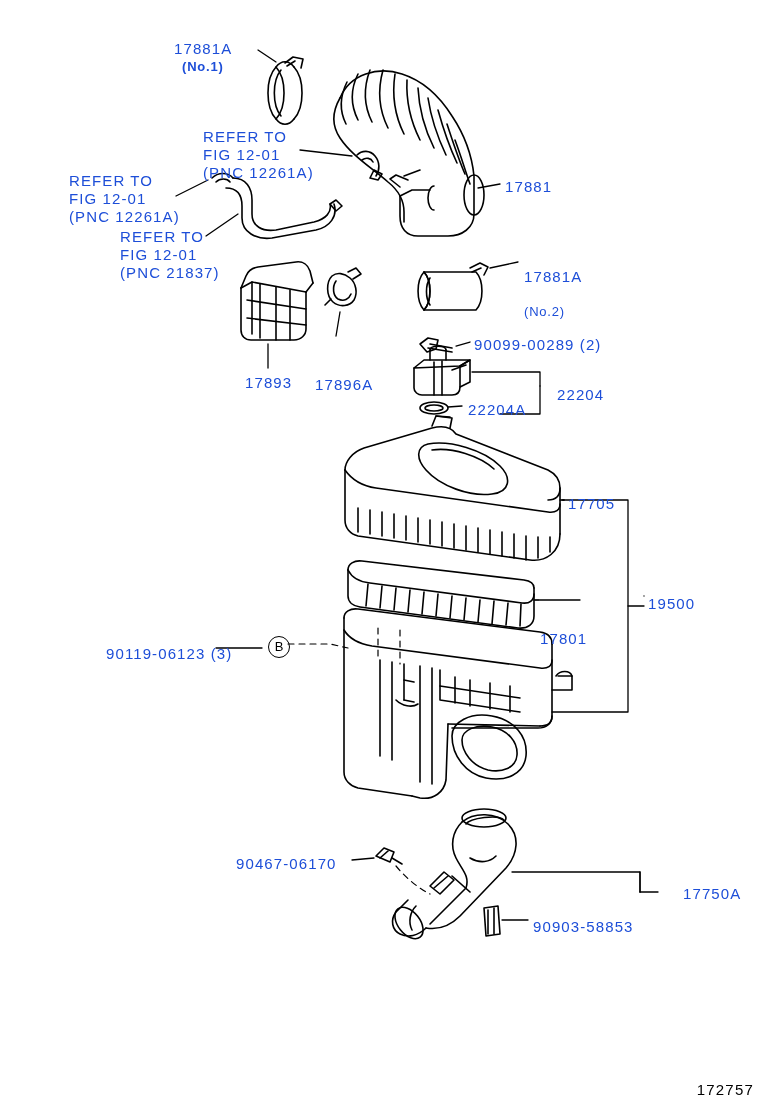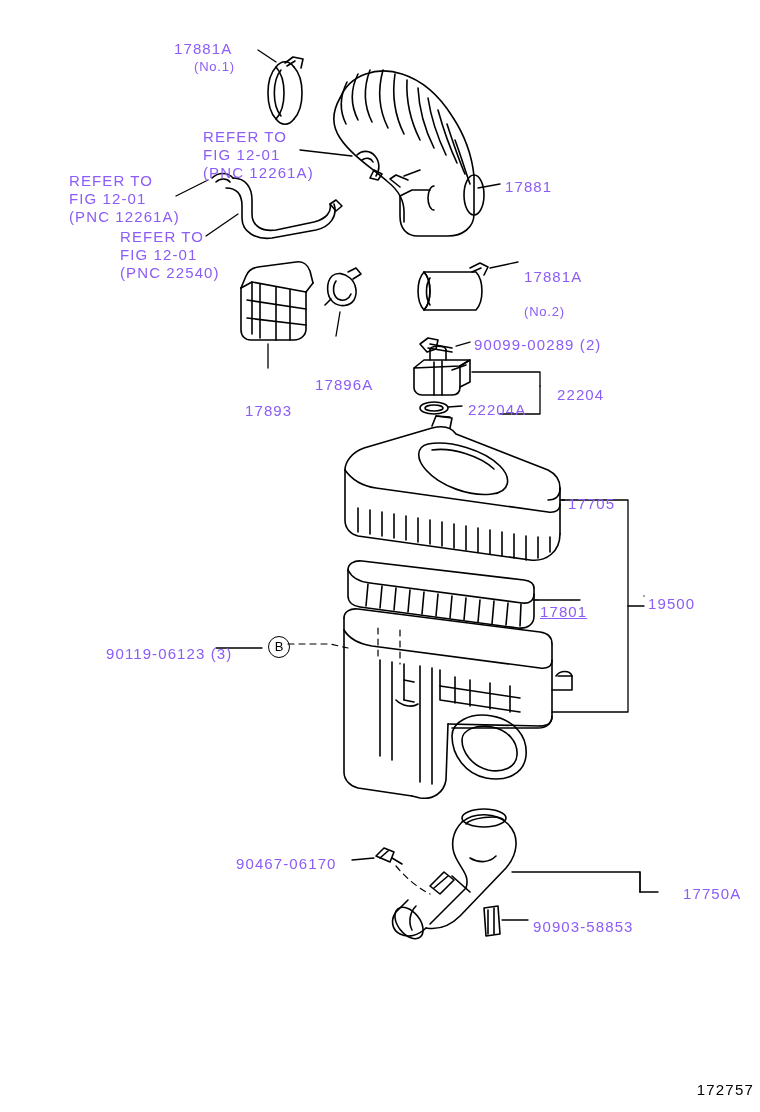--- a/index.html
+++ b/index.html
@@ -5,21 +5,21 @@
   html,body{margin:0;padding:0;background:#ffffff;}
   body{
     width:760px;height:1112px;position:relative;overflow:hidden;
     font-family:"Liberation Sans", sans-serif;color:#000;
   }
   #diagram-root{position:absolute;inset:0;}
   svg#art{position:absolute;left:0;top:0;width:760px;height:1112px;}
   .lbl{
     position:absolute;font-family:"Liberation Sans", sans-serif;
     font-size:15px;letter-spacing:1.1px;white-space:pre;line-height:17px;
-    color:#8b5cf6;
+    color:#1d4ed8;
   }
   .lbl.small{font-size:13px;letter-spacing:0.8px;}
   .footer-code{
     position:absolute;right:6px;bottom:14px;font-size:15px;letter-spacing:1.2px;
   }
   .circleB{
     position:absolute;width:20px;height:20px;border:1.6px solid #000;border-radius:50%;
     font-size:13px;line-height:19px;text-align:center;font-family:"Liberation Sans", sans-serif;
   }
 </style>
@@ -290,47 +290,47 @@
         <path d="M488,910 L488,934"></path>
         <path d="M494,908 L494,934"></path>
       </g>
       <path d="M502,920 L528,920" stroke-width="1.3"></path>
 
       <path d="M644,596 L644,596" stroke-width="1.3"></path>
     </g>
   </svg>
 
   <div class="lbl" style="left:174px;top:40px;">17881A</div>
-  <div class="lbl small" style="left:194px;top:58px;">(No.1)</div>
+  <div class="lbl small" style="left:182px;top:58px;font-weight:bold;">(No.1)</div>
 
   <div class="lbl" style="left:203px;top:128px;">REFER TO</div>
   <div class="lbl" style="left:203px;top:146px;">FIG 12-01</div>
   <div class="lbl" style="left:203px;top:164px;">(PNC 12261A)</div>
 
   <div class="lbl" style="left:69px;top:172px;">REFER TO</div>
   <div class="lbl" style="left:69px;top:190px;">FIG 12-01</div>
   <div class="lbl" style="left:69px;top:208px;">(PNC 12261A)</div>
 
   <div class="lbl" style="left:120px;top:228px;">REFER TO</div>
   <div class="lbl" style="left:120px;top:246px;">FIG 12-01</div>
-  <div class="lbl" style="left:120px;top:264px;">(PNC 22540)</div>
+  <div class="lbl" style="left:120px;top:264px;">(PNC 21837)</div>
 
   <div class="lbl" style="left:505px;top:178px;">17881</div>
   <div class="lbl" style="left:524px;top:268px;">17881A</div>
   <div class="lbl small" style="left:524px;top:303px;">(No.2)</div>
 
   <div class="lbl" style="left:315px;top:342px;margin-top:34px;">17896A</div>
-  <div class="lbl" style="left:245px;top:374px;margin-top:28px;">17893</div>
+  <div class="lbl" style="left:245px;top:374px;">17893</div>
 
   <div class="lbl" style="left:474px;top:336px;">90099-00289 (2)</div>
   <div class="lbl" style="left:557px;top:386px;">22204</div>
   <div class="lbl" style="left:468px;top:401px;">22204A</div>
 
   <div class="lbl" style="left:568px;top:495px;text-align:center;">17705</div>
-  <div class="lbl" style="left:540px;top:603px;text-decoration:underline;">17801</div>
+  <div class="lbl" style="left:540px;top:630px;">17801</div>
   <div class="lbl" style="left:648px;top:595px;">19500</div>
 
   <div class="lbl" style="left:106px;top:645px;">90119-06123 (3)</div>
   <div class="circleB" style="left:268px;top:636px;">B</div>
 
   <div class="lbl" style="left:236px;top:855px;">90467-06170</div>
   <div class="lbl" style="left:668px;top:885px;margin-left:15px;">17750A</div>
   <div class="lbl" style="left:533px;top:918px;">90903-58853</div>
 
   <div class="footer-code">172757</div>

